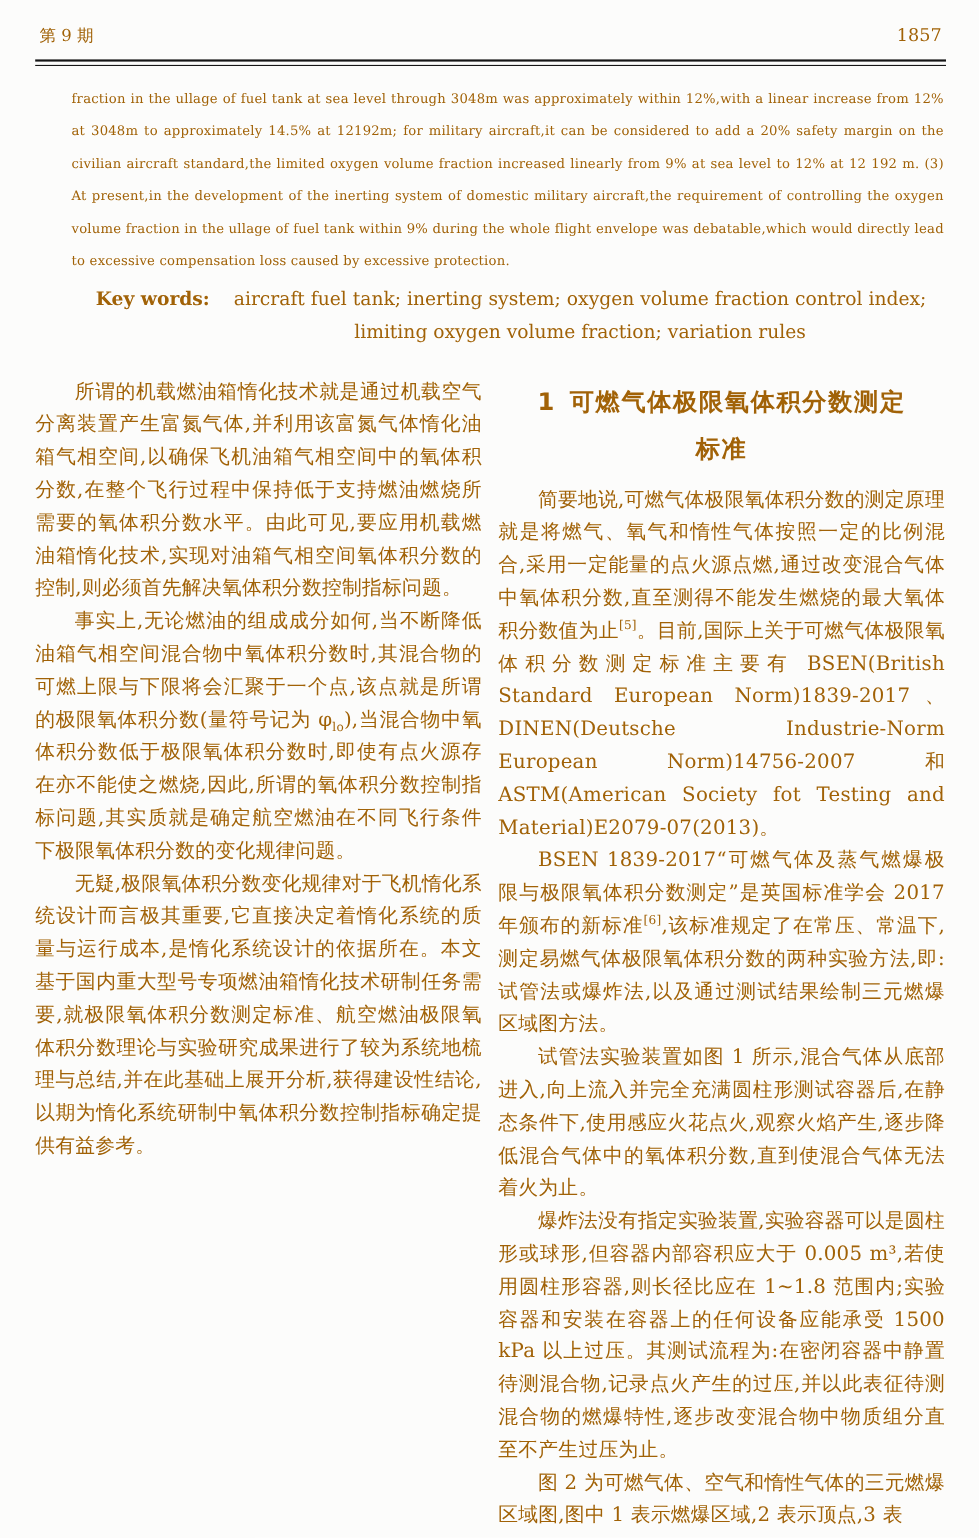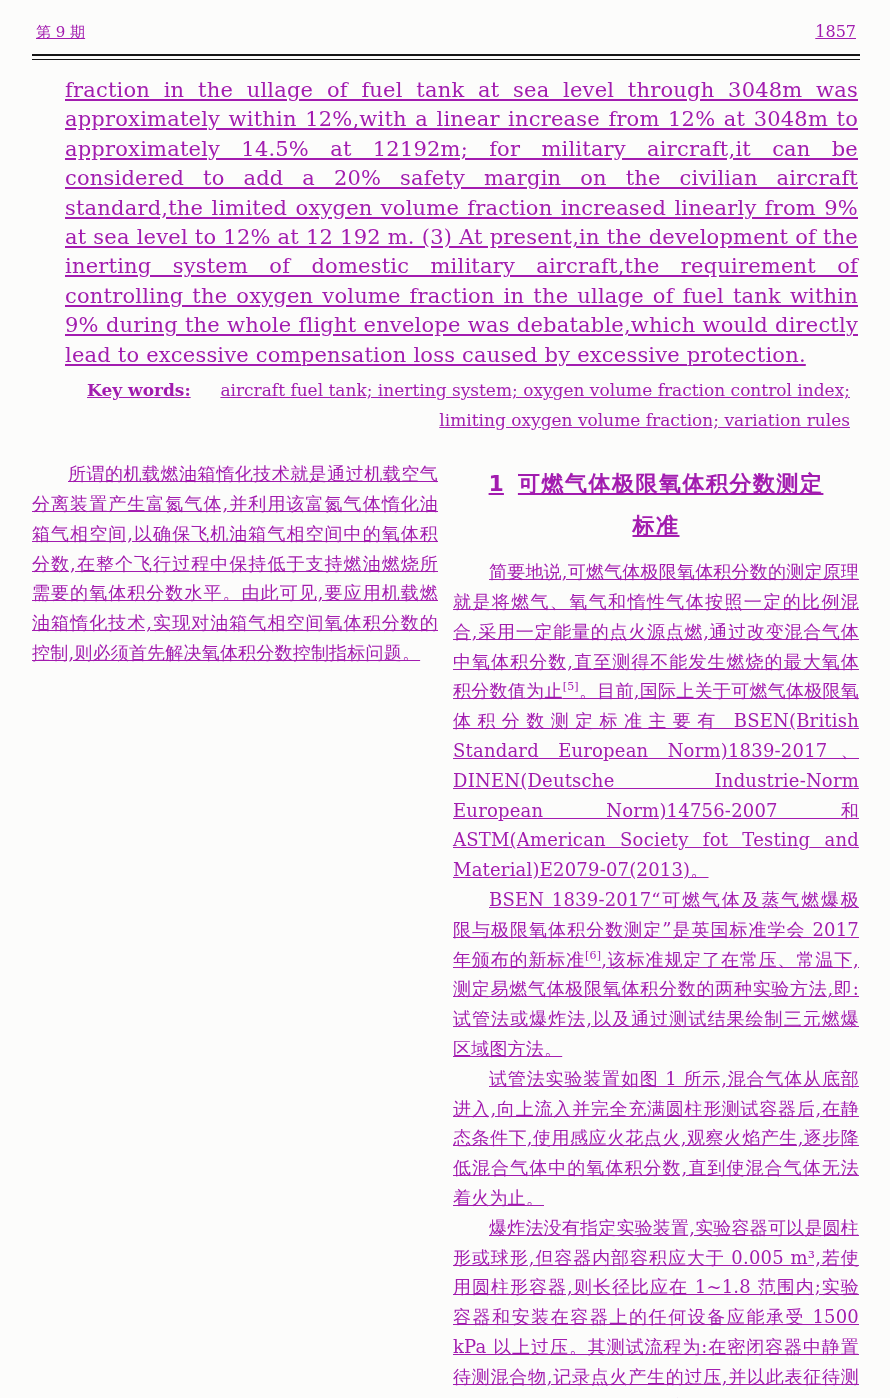--- a/index.html
+++ b/index.html
@@ -1,55 +1,54 @@
 <!DOCTYPE html>
 <html lang="zh"><head>
 <meta charset="utf-8">
 <style>
   html,body { margin:0; padding:0; background:#ffffff; }
   .page {
     position:relative;
     width:890px; height:1398px;
     box-sizing:border-box;
     background:#fcfcfb;
-    color:#a21caf;
+    color:#a16207;
     font-family:"DejaVu Serif","Liberation Serif",serif;
     padding:14px 30px 0 32px;
     overflow:hidden;
-    text-decoration:underline;
   }
   
   .header {
     display:flex; justify-content:space-between; align-items:baseline;
     font-size:15px; padding:8px 4px 6px 4px;
   }
   .header .issue { white-space:nowrap; }
   .header .running-title { flex:1; text-align:center; font-size:15.5px; letter-spacing:0.5px; }
   .header .pagenum { white-space:nowrap; font-size:16px; }
   .double-rule {
     height:3px;
     border-top:2.5px solid #161616;
     border-bottom:1.5px solid #161616;
     margin-top:6px;
   }
   
   .abstract {
     margin:16px 2px 0 33px;
-    font-size:21px; line-height:29.4px;
+    font-size:12px; line-height:29.4px;
     text-align:justify;
     letter-spacing:0.2px;
   }
   
   .keywords {
     display:flex;
     margin:6px 10px 0 55px;
     font-size:17px; line-height:29.6px;
   }
   .keywords .kw-label { font-weight:bold; white-space:nowrap; margin-right:14px;text-align:center; }
-  .keywords .kw-terms { text-align:right; max-width:660px; }
+  .keywords .kw-terms { text-align:center; max-width:660px; }
   
   .columns { display:flex; gap:15px; margin-top:24px; }
   .col {
     width:406px;
     font-size:18px; line-height:29.8px;
     text-align:justify; text-justify:inter-ideograph;
     letter-spacing:0.2px;
   }
   .col p { margin:0; text-indent:2em; }
   sup { font-size:11px; line-height:0; }
@@ -80,20 +79,22 @@
 
   <div class="keywords">
     <span class="kw-label">Key words:</span>
     <span class="kw-terms">aircraft fuel tank; inerting system; oxygen volume fraction control index; limiting oxygen volume fraction; variation rules</span>
   </div>
 
   <div class="columns">
 
     <div class="col">
       <p>所谓的机载燃油箱惰化技术就是通过机载空气分离装置产生富氮气体,并利用该富氮气体惰化油箱气相空间,以确保飞机油箱气相空间中的氧体积分数,在整个飞行过程中保持低于支持燃油燃烧所需要的氧体积分数水平。由此可见,要应用机载燃油箱惰化技术,实现对油箱气相空间氧体积分数的控制,则必须首先解决氧体积分数控制指标问题。</p>
+      <p>事实上,无论燃油的组成成分如何,当不断降低油箱气相空间混合物中氧体积分数时,其混合物的可燃上限与下限将会汇聚于一个点,该点就是所谓的极限氧体积分数(量符号记为 φ<sub>lo</sub>),当混合物中氧体积分数低于极限氧体积分数时,即使有点火源存在亦不能使之燃烧,因此,所谓的氧体积分数控制指标问题,其实质就是确定航空燃油在不同飞行条件下极限氧体积分数的变化规律问题。</p>
+      <p>无疑,极限氧体积分数变化规律对于飞机惰化系统设计而言极其重要,它直接决定着惰化系统的质量与运行成本,是惰化系统设计的依据所在。本文基于国内重大型号专项燃油箱惰化技术研制任务需要,就极限氧体积分数测定标准、航空燃油极限氧体积分数理论与实验研究成果进行了较为系统地梳理与总结,并在此基础上展开分析,获得建设性结论,以期为惰化系统研制中氧体积分数控制指标确定提供有益参考。</p>
     </div>
 
     <div class="col">
       <div class="section-heading">
         <span class="sec-num">1</span><span>可燃气体极限氧体积分数测定</span><br>
         <span>标准</span>
       </div>
       <p>简要地说,可燃气体极限氧体积分数的测定原理就是将燃气、氧气和惰性气体按照一定的比例混合,采用一定能量的点火源点燃,通过改变混合气体中氧体积分数,直至测得不能发生燃烧的最大氧体积分数值为止<sup>[5]</sup>。目前,国际上关于可燃气体极限氧体积分数测定标准主要有 BSEN(British Standard European Norm)1839-2017、DINEN(Deutsche Industrie-Norm European Norm)14756-2007 和 ASTM(American Society fot Testing and Material)E2079-07(2013)。</p>
       <p>BSEN 1839-2017“可燃气体及蒸气燃爆极限与极限氧体积分数测定”是英国标准学会 2017 年颁布的新标准<sup>[6]</sup>,该标准规定了在常压、常温下,测定易燃气体极限氧体积分数的两种实验方法,即:试管法或爆炸法,以及通过测试结果绘制三元燃爆区域图方法。</p>
       <p>试管法实验装置如图 1 所示,混合气体从底部进入,向上流入并完全充满圆柱形测试容器后,在静态条件下,使用感应火花点火,观察火焰产生,逐步降低混合气体中的氧体积分数,直到使混合气体无法着火为止。</p>

